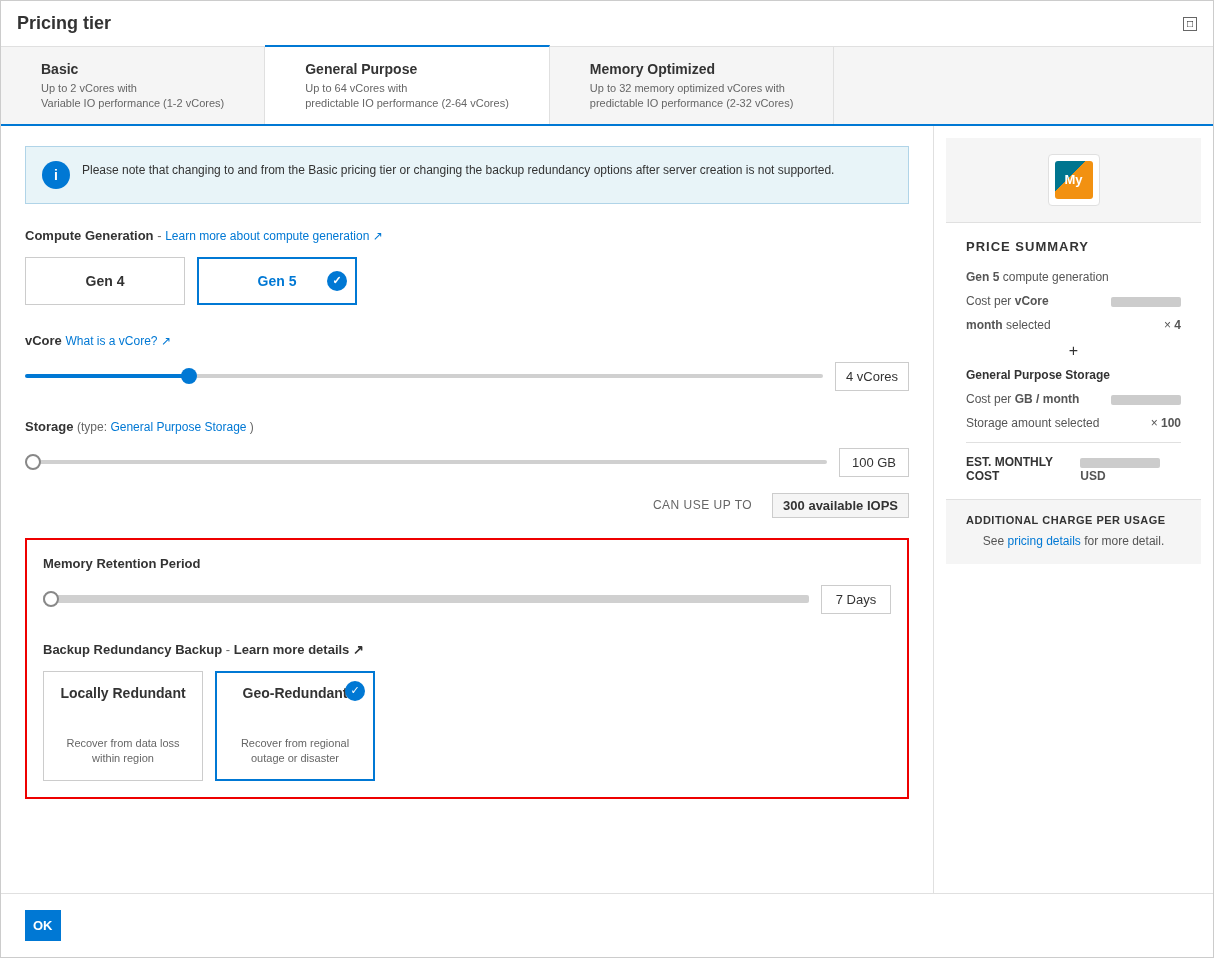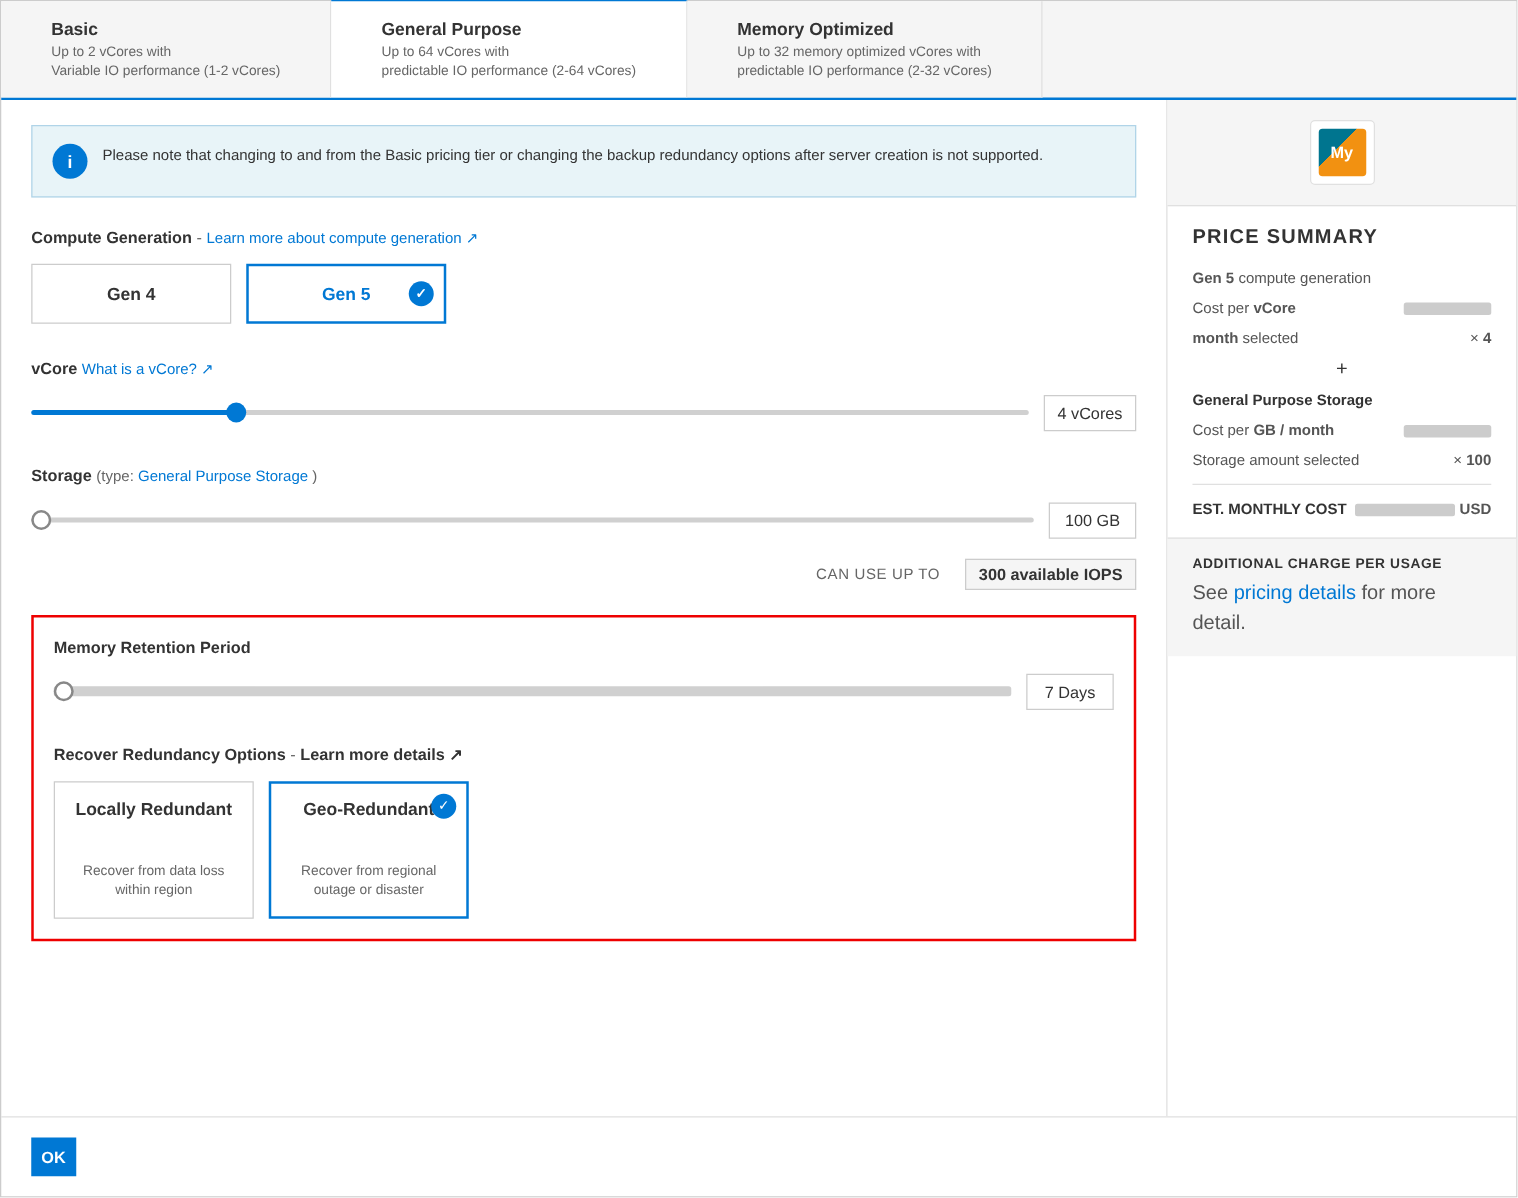--- a/index.html
+++ b/index.html
@@ -87,21 +87,21 @@
 
     .main-panel {
       flex: 1;
       padding: 20px 24px;
     }
 
     .side-panel {
       width: 280px;
       border-left: 1px solid #e0e0e0;
       background: #fff;
-      padding: 0;
+      padding: 12px;
     }
 
     .info-box {
       display: flex;
       align-items: flex-start;
       gap: 12px;
       background: #e8f4f8;
       border: 1px solid #b0d4e8;
       padding: 14px 16px;
       margin-bottom: 24px;
@@ -358,21 +358,21 @@
       color: #fff;
       font-weight: 900;
       font-size: 13px;
     }
 
     .price-content {
       padding: 16px 20px;
     }
 
     .price-title {
-      font-size: 16px;
+      font-size: 13px;
       font-weight: 700;
       color: #333;
       letter-spacing: 1px;
       text-transform: uppercase;
       margin-bottom: 16px;
     }
 
     .price-row {
       display: flex;
       justify-content: space-between;
@@ -428,23 +428,24 @@
     .additional-title {
       font-size: 11px;
       font-weight: 700;
       color: #333;
       text-transform: uppercase;
       letter-spacing: 0.5px;
       margin-bottom: 6px;
     }
 
     .additional-text {
-      font-size: 16px;
+      font-size: 12px;
       color: #555;
       line-height: 1.5;
+      text-align: center;
     }
 
     .additional-link {
       color: #0078d4;
       text-decoration: none;
       cursor: pointer;
     }
 
     input[type=range] {
       -webkit-appearance: none;
@@ -486,20 +487,26 @@
     .usd-text {
       font-size: 12px;
       color: #555;
     }
   </style>
 </head>
 <body>
 
 <div class="dialog">
 
+  <div class="title-bar">
+    <h1>Pricing tier</h1>
+    <div class="window-controls">
+      <div class="window-btn">□</div>
+    </div>
+  </div>
 
   <div class="tab-bar">
     <div class="tab">
       <div class="tab-name">Basic</div>
       <div class="tab-desc">Up to 2 vCores with<br>Variable IO performance (1-2 vCores)</div>
     </div>
     <div class="tab active">
       <div class="tab-name">General Purpose</div>
       <div class="tab-desc">Up to 64 vCores with<br>predictable IO performance (2-64 vCores)</div>
     </div>
@@ -578,21 +585,21 @@
 
         <div class="backup-retention-label">Memory Retention Period</div>
         <div class="slider-row">
           <div class="slider-container" style="flex:1">
             <input type="range" min="0" max="35" value="0" class="retention-range" style="width: 100%;">
           </div>
           <div class="value-box">7 Days</div>
         </div>
 
         <div class="backup-redundancy-label">
-          <span>Recover Redundancy Options</span>
+          <span>Backup Redundancy Backup</span>
           <span style="font-weight:normal;color:#666;"> </span>
           <span style="font-weight:normal;color:#666;">-</span>
           <span> </span>
           <a class="link">
             <span>Learn more details</span> <span>↗</span>
           </a>
         </div>
 
         <div class="redundancy-buttons">
           <div class="redundancy-btn">

